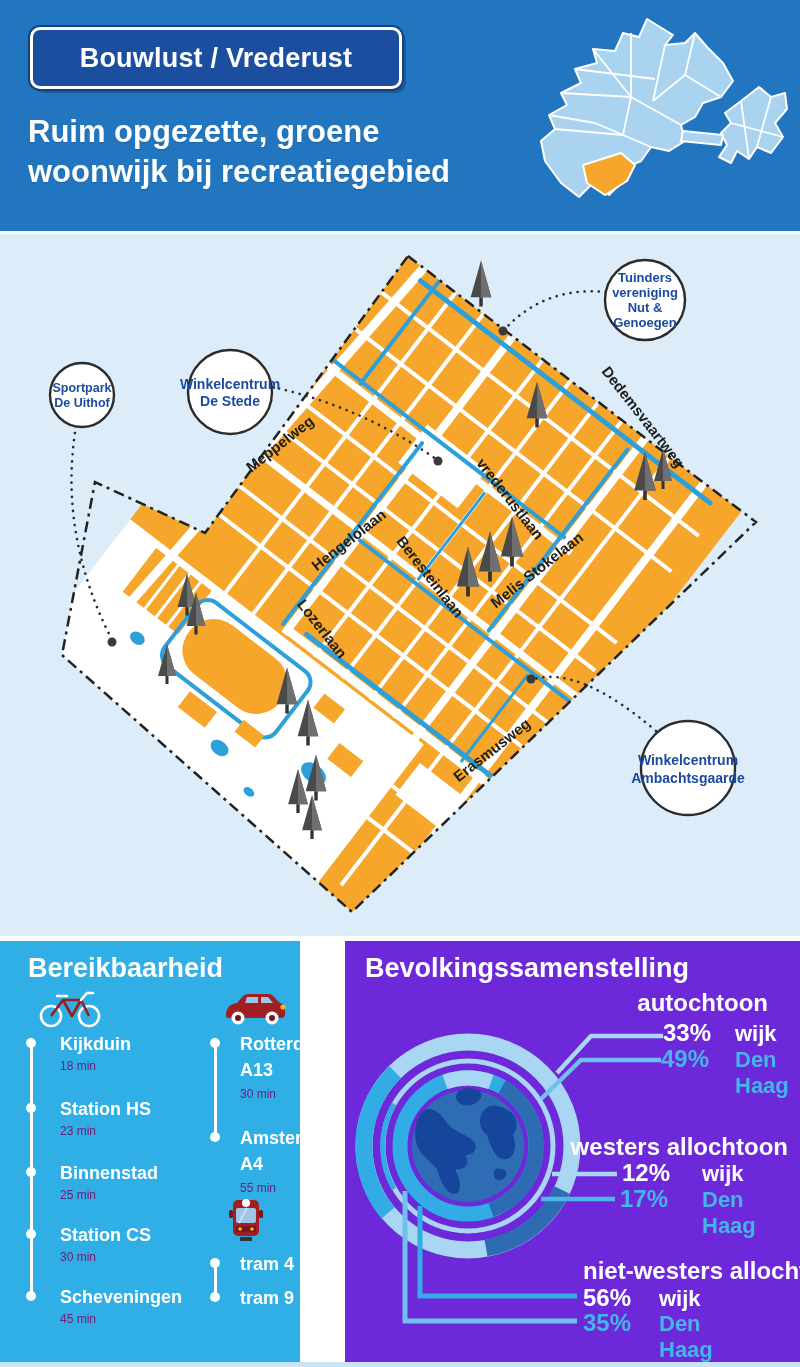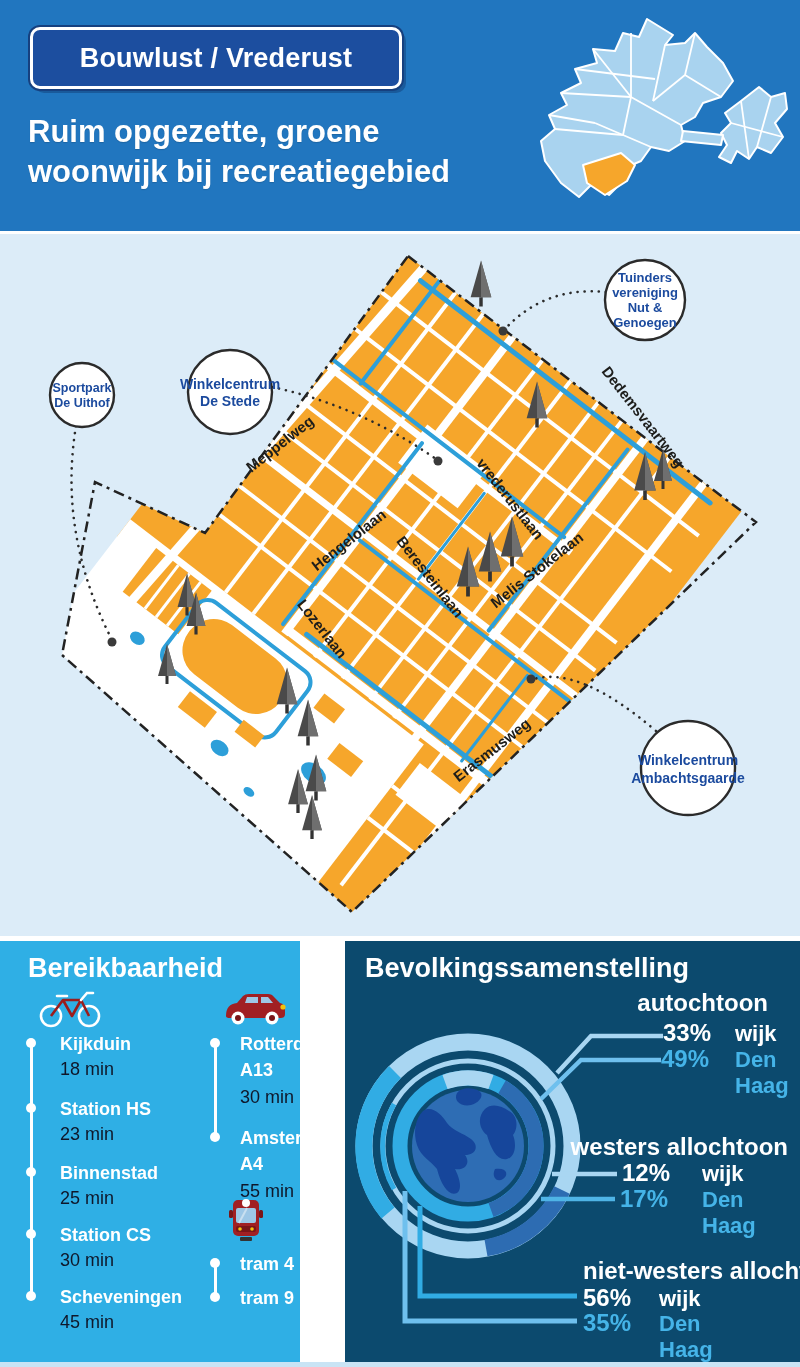--- a/index.html
+++ b/index.html
@@ -12,28 +12,28 @@
          border:3px solid #ffffff;border-radius:10px;display:flex;align-items:center;justify-content:center;
          box-shadow:0 0 0 2px #16407f,4px 4px 0 rgba(12,40,90,.35);}
   #badge span{color:#ffffff;font-weight:bold;font-size:27px;letter-spacing:.2px;}
   #headline{position:absolute;left:28px;top:112px;width:440px;color:#ffffff;font-weight:bold;
             font-size:31px;line-height:40px;text-shadow:0 1px 1px rgba(0,0,0,.15);}
   #minimap{position:absolute;left:535px;top:5px;}
   
   #mapwrap{position:absolute;left:0;top:234px;width:800px;height:702px;background:#dcecf8;}
   
   #panel-left{position:absolute;left:0;top:941px;width:300px;height:421px;background:#2fafe5;}
-  #panel-right{position:absolute;left:345px;top:941px;width:455px;height:421px;background:#0c4a6e;}
+  #panel-right{position:absolute;left:345px;top:941px;width:455px;height:421px;background:#6d28d9;}
   #bottom-strip{position:absolute;left:0;top:1362px;width:800px;height:5px;background:#c9e4f5;}
   .panel-title{position:absolute;left:28px;top:12px;color:#fff;font-weight:bold;font-size:27px;}
   #panel-right .panel-title{left:20px;}
   .tl-line{position:absolute;width:3px;background:#ffffff;border-radius:2px;}
   .tl-dot{position:absolute;width:10px;height:10px;border-radius:50%;background:#ffffff;}
   .tl-name{position:absolute;color:#ffffff;font-weight:bold;font-size:18px;line-height:26px;}
-  .tl-time{position:absolute;color:#0f172a;font-size:18px;}
+  .tl-time{position:absolute;color:#701a75;font-size:12px;}
   .pop-head{position:absolute;color:#ffffff;font-weight:bold;font-size:24px;white-space:nowrap;}
   .pop-pct-w{position:absolute;color:#ffffff;font-weight:bold;font-size:24px;}
   .pop-lab-w{position:absolute;color:#ffffff;font-weight:bold;font-size:22px;}
   .pop-pct-c{position:absolute;color:#45b4e8;font-weight:bold;font-size:24px;}
   .pop-lab-c{position:absolute;color:#45b4e8;font-weight:bold;font-size:22px;line-height:26px;width:66px;}
   svg text{font-family:"Liberation Sans","DejaVu Sans",sans-serif;}
 </style>
 </head>
 <body>
 

